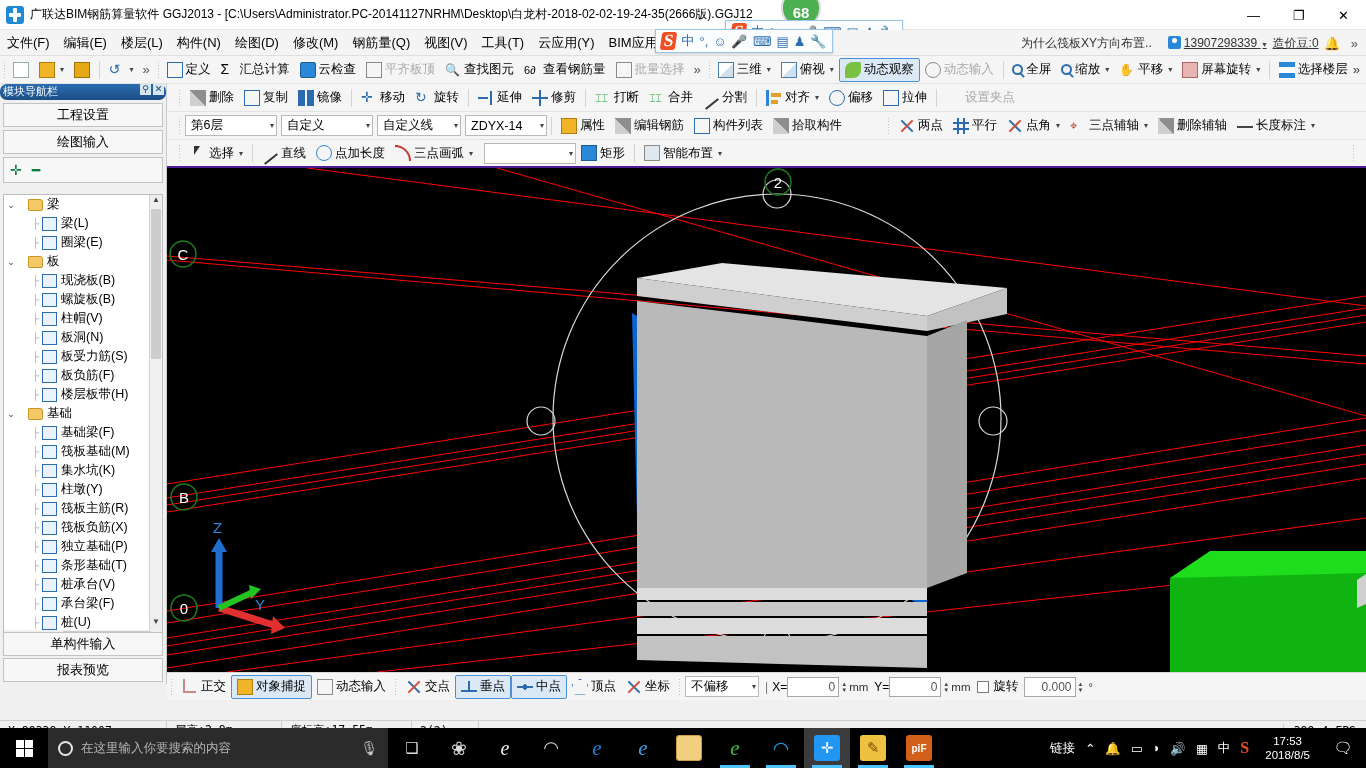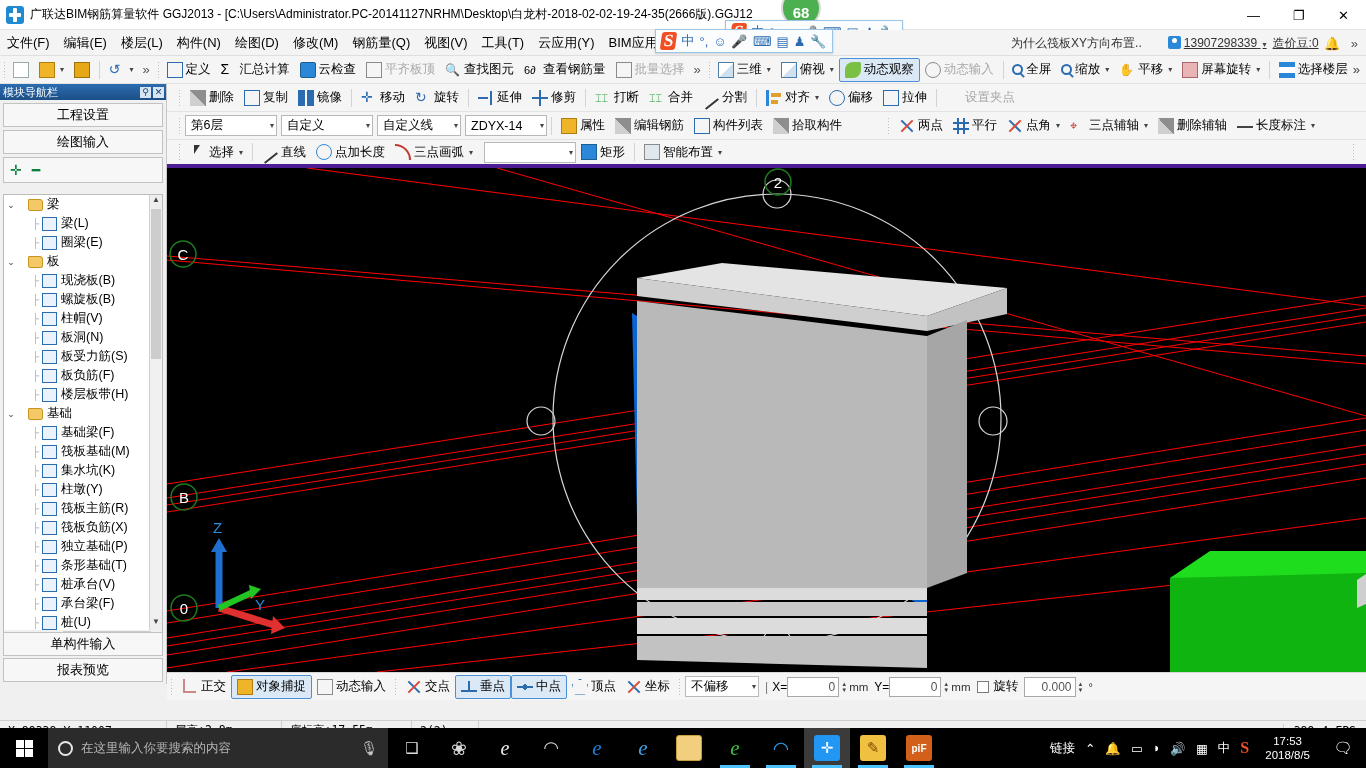--- a/index.html
+++ b/index.html
@@ -42,21 +42,21 @@
   }
 
   
   .menubar {
     position:absolute; left:0; top:30px; width:1366px; height:26px;
     background:#f4f4f4; border-bottom:1px solid #dfdfdf;
     display:flex; align-items:center;
   }
   .menu-item { padding:3px 7px; font-size:13px; color:#000; white-space:nowrap; }
   .menu-right { position:absolute; right:4px; top:0; height:26px; display:flex; align-items:center; gap:6px;}
-  .promo { font-size:12px; color:#333; margin-right:20px; }
+  .promo { font-size:12px; color:#333; margin-right:10px; }
   .acct { font-size:12px; color:#333;text-decoration:underline; }
   .user-ico { display:inline-block; width:13px; height:13px; background:#2b88d8; border-radius:2px;
       vertical-align:-2px; margin-right:3px; position:relative;}
   .user-ico:after{content:""; position:absolute; left:4px; top:2px; width:5px; height:5px;border-radius:50%;background:#fff;}
   .bell { color:#2b88d8; font-size:13px; }
   .dbl-chev { font-size:13px; color:#555; padding:0 4px;}
 
   
   .ime {
     position:absolute; background:#fbfcfd; border:1px solid #9cc4e4;
@@ -73,21 +73,21 @@
   .ime-menu { left:655px; top:29px; }
 
   
   .tb {
     position:absolute; background:#f5f5f5; border-bottom:1px solid #e2e2e2;
     display:flex; align-items:center; height:28px; width:1366px;
   }
   .tb1 { top:56px; }
   .tb2 { top:84px; }
   .tb3 { top:112px; }
-  .tb4 { top:140px; border-bottom:4px solid #4c1d95;}
+  .tb4 { top:140px; border-bottom:2px solid #4c1d95;}
   .ti {
     display:flex; align-items:center; gap:3px; padding:2px 5px;
     font-size:12.5px; color:#000; white-space:nowrap; height:24px;
   }
   .ti.dis { color:#a8a8a8; }
   .ti.act { border:1px solid #4a90d9; background:#dbe9f7; border-radius:2px;}
   .sep { width:1px; height:18px; background:#d4d4d4; margin:0 4px; }
   .grip { width:4px; height:18px; margin:0 3px;
      background-image:radial-gradient(#c0c0c0 40%, transparent 40%);
      background-size:3px 3px; }
@@ -124,22 +124,23 @@
   }
   .cbo .caret{ margin-left:4px; }
 
   
   .leftpanel {
     position:absolute; left:0; top:84px; width:167px; bottom:84px;
     background:#f0f0f0; border-right:1px solid #c8c8c8;
   }
   .lp-title {
     height:16px; background:linear-gradient(#2b6cb0,#1c4f86);
-    color:#fff; font-size:11px; display:flex; align-items:center; padding-left:3px;
+    color:#fff; font-size:11px; display:flex; padding-left:3px;
     justify-content:space-between;
+    border-radius:7px;
   }
   .lp-title .btns{ display:flex; gap:2px; padding-right:2px; }
   .lp-title .btns span{ background:#d8e6f4; color:#13406e; width:11px; height:11px;
     font-size:9px; line-height:11px; text-align:center; }
   .lp-btn {
     height:24px; margin:3px 3px 0 3px; background:#f7f7f7; border:1px solid #c2c2c2;
     display:flex; align-items:center; justify-content:center; font-size:13px; color:#000;
   }
   .lp-tools {
     height:26px; margin:3px 3px 0 3px; background:#f7f7f7; border:1px solid #c2c2c2;

